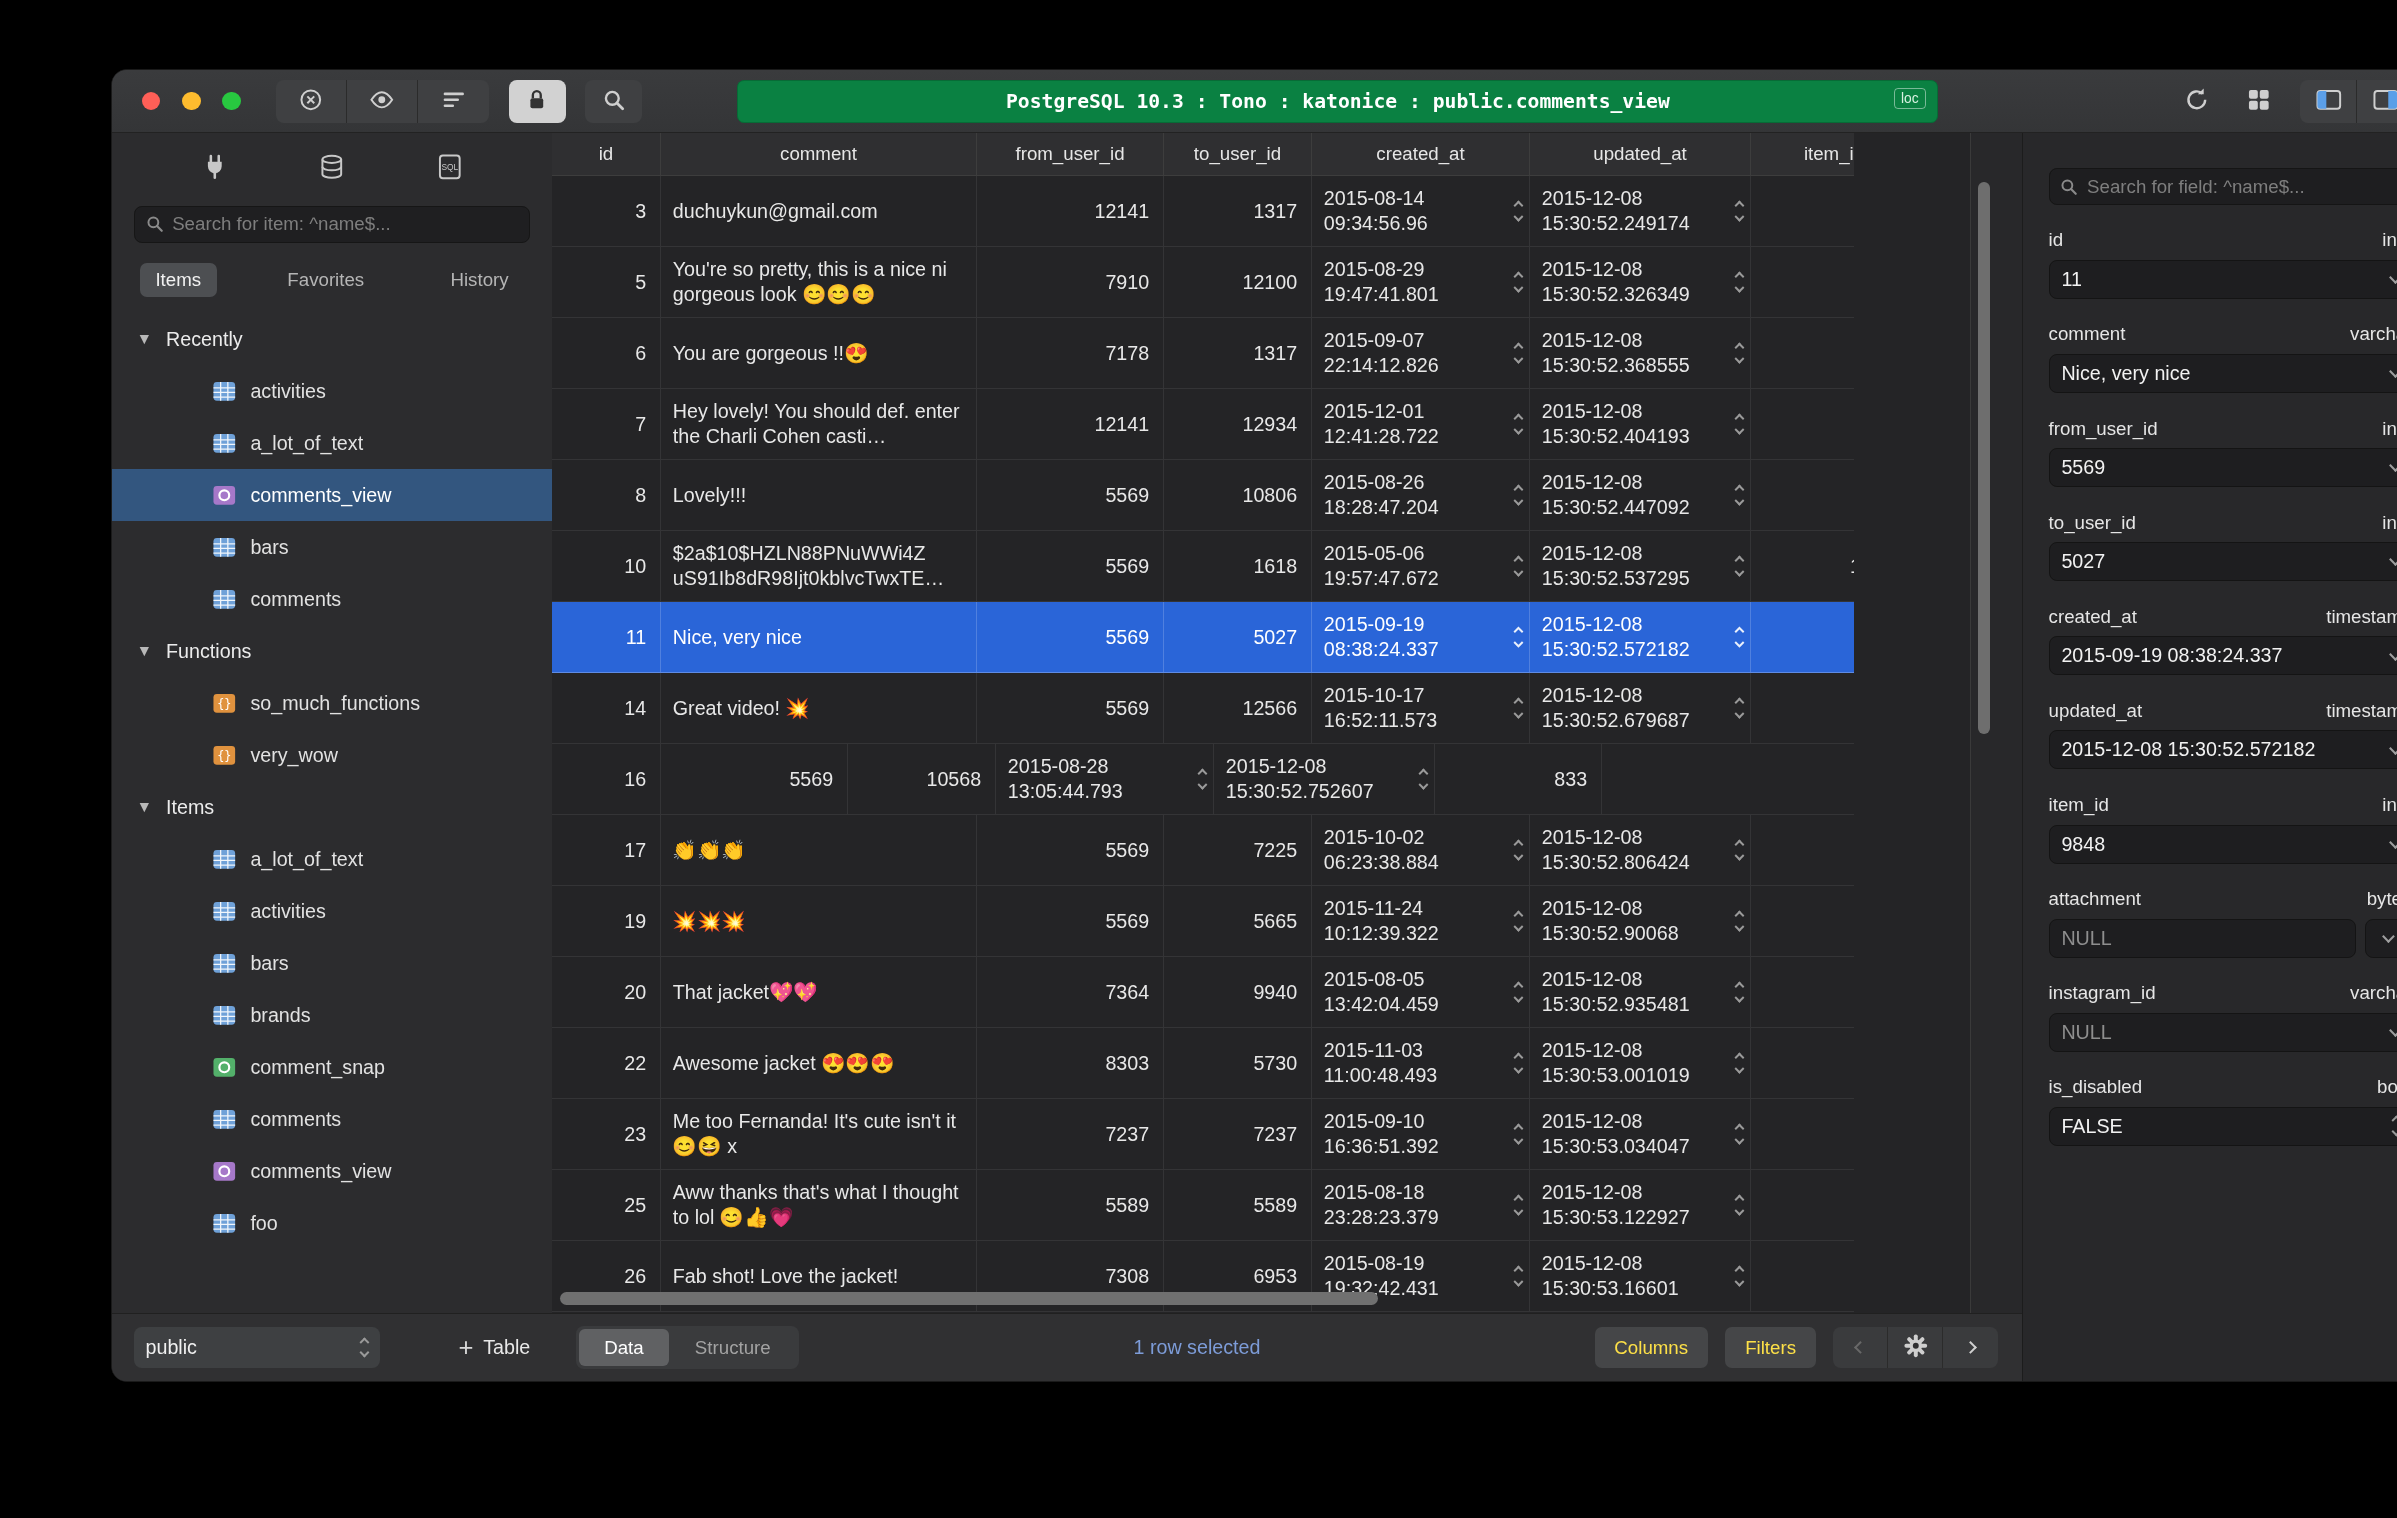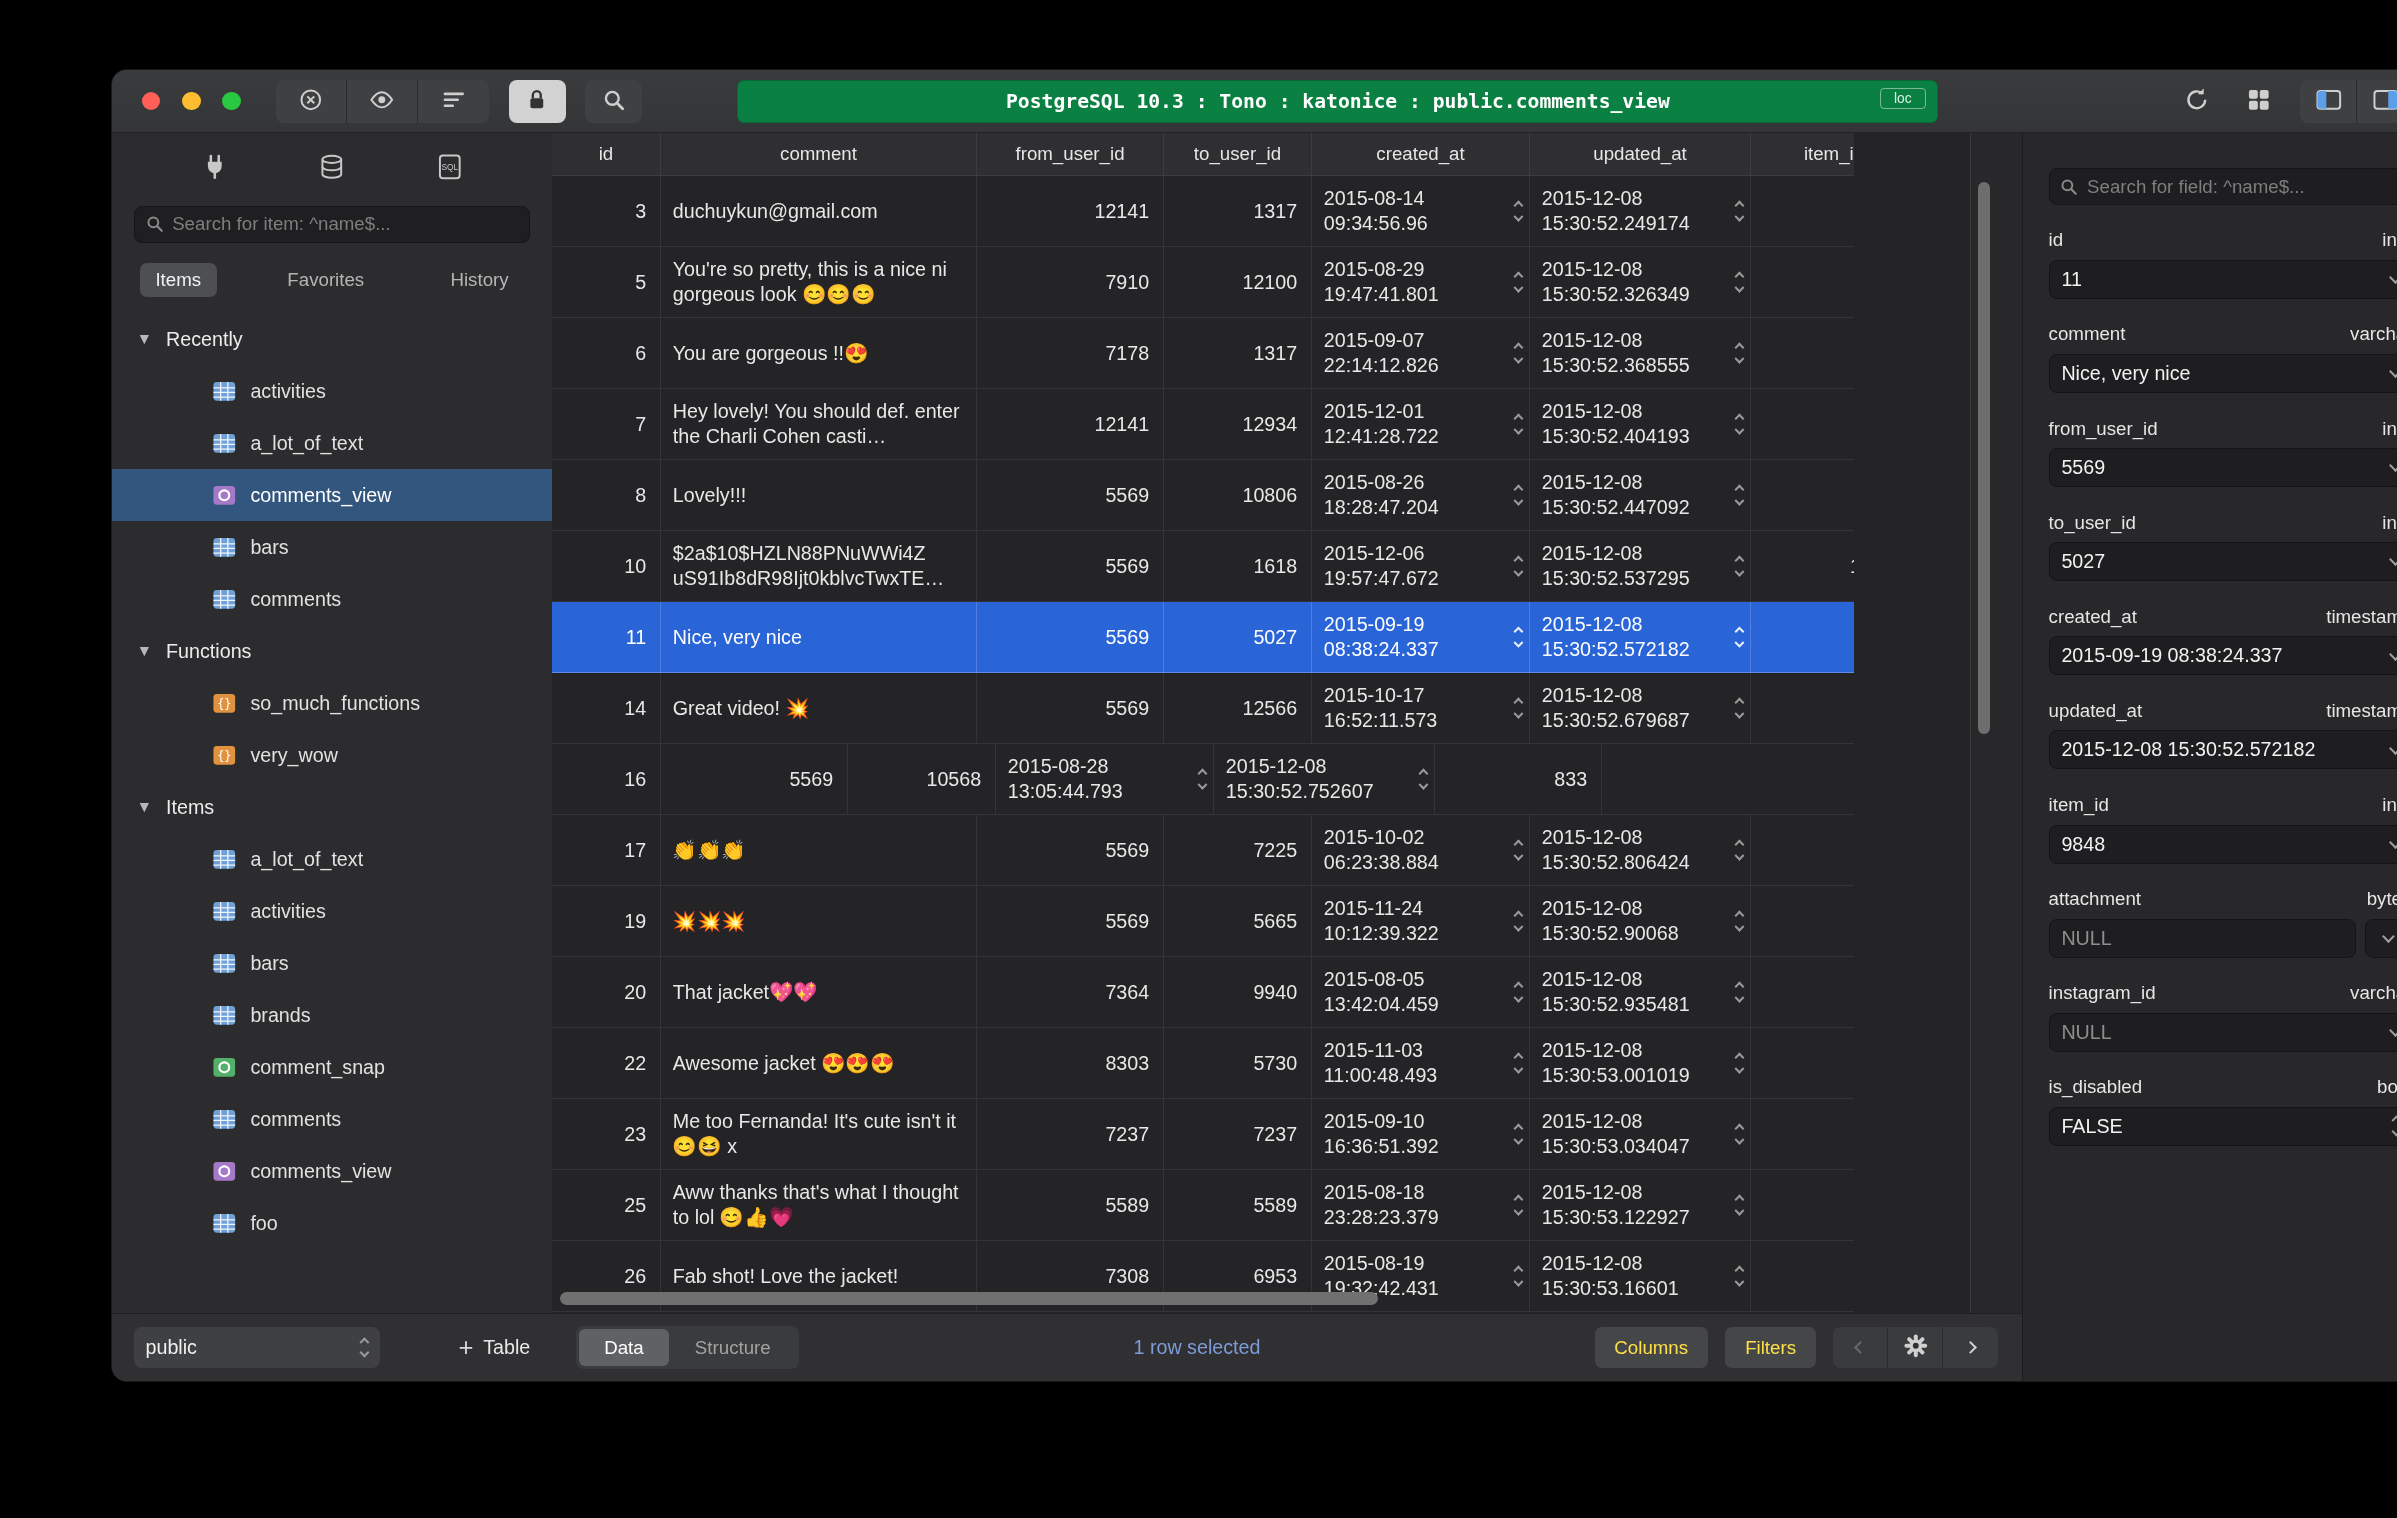--- a/index.html
+++ b/index.html
@@ -22,21 +22,21 @@
   .tb-group .tbtn { width:71px; height:43px; display:flex; align-items:center; justify-content:center;
                     background:none; border:none; border-right:1px solid #2b2b2b; }
   .tb-group .tbtn:last-child { border-right:none; }
   .tb-btn { width:57px; height:43px; border-radius:7.9px; background:#3f4042; border:none;
             display:flex; align-items:center; justify-content:center; margin-left:19.7px; }
   .tb-btn.light { background:#d2d2d2; }
   .title-pill { margin-left:95px; width:1201px; height:43px; background:#0a8142;
                 border:1px solid #076b36; border-radius:6.9px; position:relative;
                 display:flex; align-items:center; justify-content:center;
                 font-family:"DejaVu Sans Mono",monospace; font-size:19.7px; color:#fff; font-weight:bold; }
-  .loc-badge { position:absolute; right:11.8px; top:7.9px; font-size:13.8px; padding:2px 13px;
+  .loc-badge { position:absolute; right:11.8px; top:7.9px; font-size:13.8px; padding:2px 6px;
                border:1px solid rgba(255,255,255,.45); border-radius:3.9px; color:#d8f2e2;
                font-family:"Liberation Sans",sans-serif; font-weight:normal; }
   .tb-right { margin-left:auto; display:flex; align-items:center; gap:19.7px; }
   .icon-btn { width:43px; height:43px; background:none; border:none;
               display:flex; align-items:center; justify-content:center; }
   .panel-group { display:flex; background:#3f4042; border-radius:7.9px; overflow:hidden; }
   .panel-group .tbtn { width:57px; height:43px; background:none; border:none; border-right:1px solid #2b2b2b;
                        display:flex; align-items:center; justify-content:center; }
   .panel-group .tbtn:last-child{border-right:none;}
 
@@ -571,21 +571,21 @@
                 </span>
               </div>
               <div class="cell num c6">8210</div>
             </div>
             <div class="trow">
               <div class="cell num c0">10</div>
               <div class="cell txt c1">$2a$10$HZLN88PNuWWi4Z uS91Ib8dR98Ijt0kblvcTwxTE…</div>
               <div class="cell num c2">5569</div>
               <div class="cell num c3">1618</div>
               <div class="cell ts c4">
-                <span>2015-12-06 19:57:47.672</span>
+                <span>2015-05-06 19:57:47.672</span>
                 <span class="stepper">
                   <i class="schv up"></i>
                   <i class="schv down"></i>
                 </span>
               </div>
               <div class="cell ts c5">
                 <span>2015-12-08 15:30:52.537295</span>
                 <span class="stepper">
                   <i class="schv up"></i>
                   <i class="schv down"></i>

